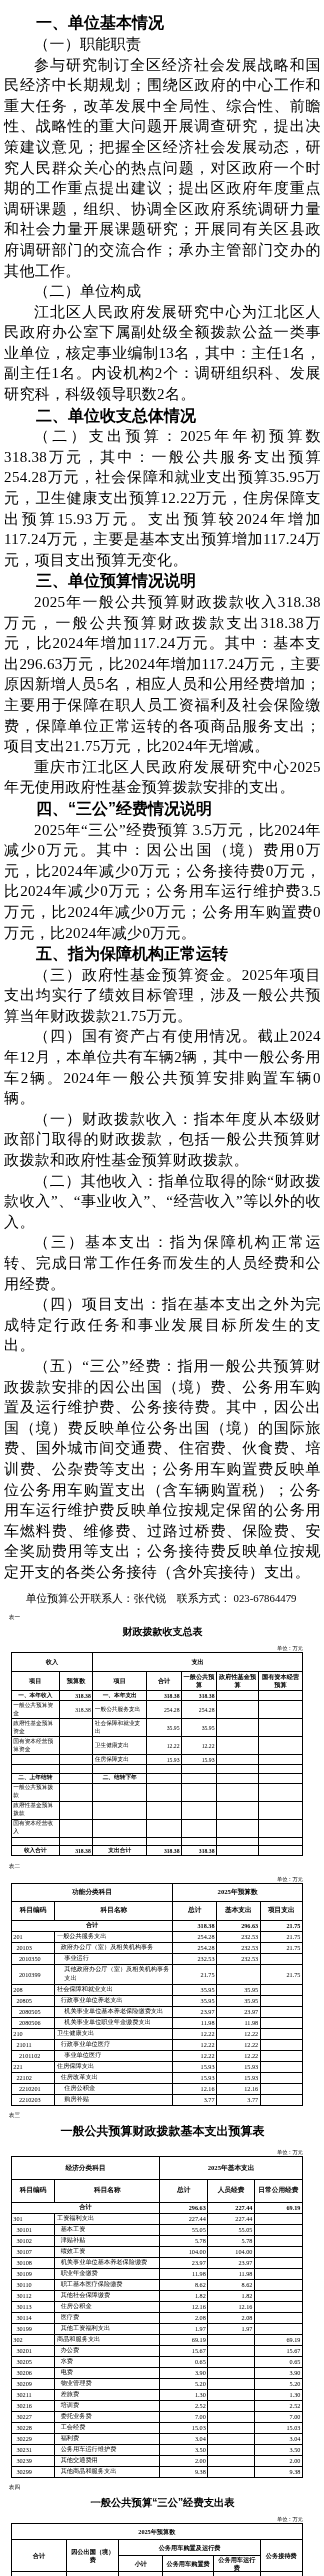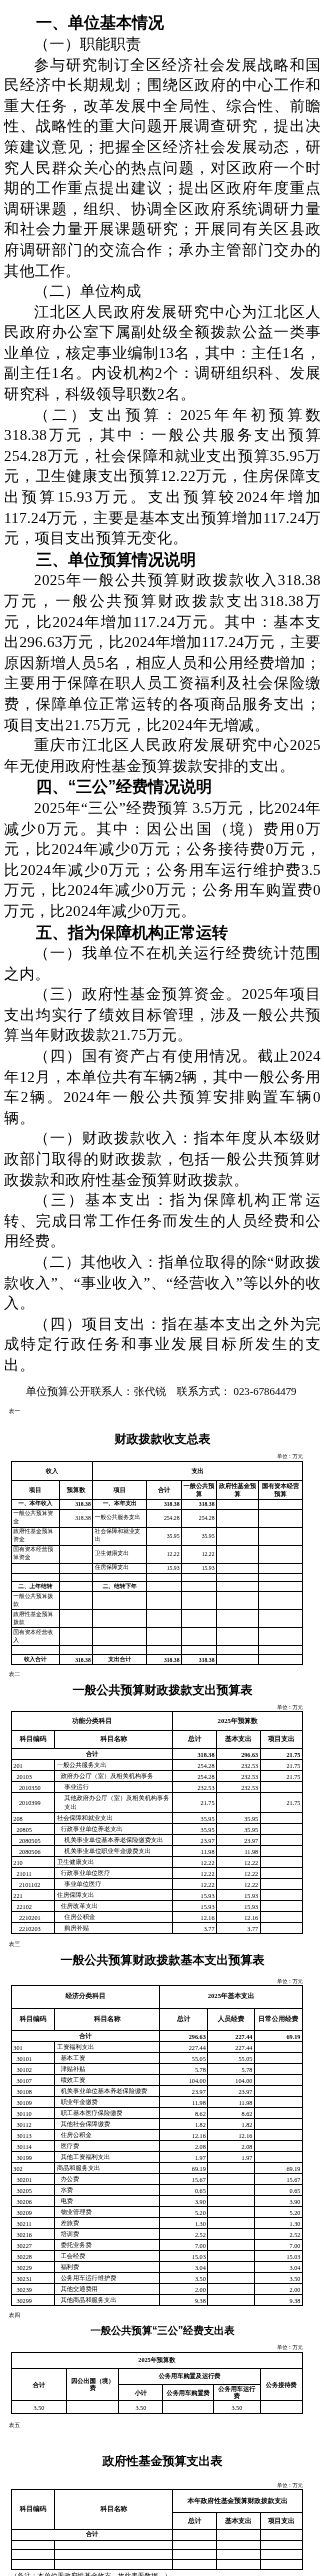--- a/index.html
+++ b/index.html
@@ -8,21 +8,21 @@
   .page{box-sizing:border-box;width:325px;padding:12.4px 4.1px 0 4.1px;}
   
   .doc p{margin:0;}
   .blk-p{font-size:15px;line-height:20.6px;text-indent:2em;text-align:justify;letter-spacing:0.3px;}
   .blk-h{font-size:16px;line-height:21.6px;text-indent:2em;font-weight:700;
          font-family:"Liberation Sans",sans-serif;}
   .blk-c{font-size:10.8px;line-height:20.6px;text-indent:2em;font-weight:400;margin-top:5.2px !important;}
   
   .tlabel{font-size:5.7px;margin:6.2px 0 0 4.6px;line-height:6.7px;}
   .ttitle{text-align:center;font-family:"Liberation Sans",sans-serif;font-weight:700;line-height:1.25;}
-  .sz-s{font-size:12px;margin-top:18px;}
+  .sz-s{font-size:10px;margin-top:5px;}
   .sz-m{font-size:10.3px;margin-top:6.2px;}
   .sz-b{font-size:12px;margin-top:5.2px;}
   .twrap{margin:0 18px 0 6.7px;}
   .tunit{text-align:right;font-size:5.2px;margin:6.2px 0 1px;line-height:6.2px;}
   .tnote{font-size:6.7px;margin-top:2.1px;line-height:8.2px;}
   .tbl{border-collapse:collapse;width:100%;table-layout:fixed;font-family:"Liberation Serif",serif;}
   .tbl th,.tbl td{border:0.5px solid #000;padding:0.5px 1.5px;overflow:hidden;word-break:break-all;
                   vertical-align:middle;font-weight:400;}
   .tbl th{font-weight:700;text-align:center;}
   .tbl td{text-align:left;}
@@ -46,34 +46,35 @@
 <body>
 
 <div class="page">
 
   <div class="doc">
       <p class="blk-h">一、单位基本情况</p>
       <p class="blk-p">（一）职能职责</p>
       <p class="blk-p">参与研究制订全区经济社会发展战略和国民经济中长期规划；围绕区政府的中心工作和重大任务，改革发展中全局性、综合性、前瞻性、战略性的重大问题开展调查研究，提出决策建议意见；把握全区经济社会发展动态，研究人民群众关心的热点问题，对区政府一个时期的工作重点提出建议；提出区政府年度重点调研课题，组织、协调全区政府系统调研力量和社会力量开展课题研究；开展同有关区县政府调研部门的交流合作；承办主管部门交办的其他工作。</p>
       <p class="blk-p">（二）单位构成</p>
       <p class="blk-p">江北区人民政府发展研究中心为江北区人民政府办公室下属副处级全额拨款公益一类事业单位，核定事业编制13名，其中：主任1名，副主任1名。内设机构2个：调研组织科、发展研究科，科级领导职数2名。</p>
+      <p class="blk-h">二、单位收支总体情况</p>
       <p class="blk-p">（二）支出预算：2025年年初预算数318.38万元，其中：一般公共服务支出预算254.28万元，社会保障和就业支出预算35.95万元，卫生健康支出预算12.22万元，住房保障支出预算15.93万元。支出预算较2024年增加117.24万元，主要是基本支出预算增加117.24万元，项目支出预算无变化。</p>
       <p class="blk-h">三、单位预算情况说明</p>
       <p class="blk-p">2025年一般公共预算财政拨款收入318.38万元，一般公共预算财政拨款支出318.38万元，比2024年增加117.24万元。其中：基本支出296.63万元，比2024年增加117.24万元，主要原因新增人员5名，相应人员和公用经费增加；主要用于保障在职人员工资福利及社会保险缴费，保障单位正常运转的各项商品服务支出；项目支出21.75万元，比2024年无增减。</p>
       <p class="blk-p">重庆市江北区人民政府发展研究中心2025年无使用政府性基金预算拨款安排的支出。</p>
       <p class="blk-h">四、“三公”经费情况说明</p>
       <p class="blk-p">2025年“三公”经费预算 3.5万元，比2024年减少0万元。其中：因公出国（境）费用0万元，比2024年减少0万元；公务接待费0万元，比2024年减少0万元；公务用车运行维护费3.5万元，比2024年减少0万元；公务用车购置费0万元，比2024年减少0万元。</p>
       <p class="blk-h">五、指为保障机构正常运转</p>
-      <p class="blk-p">（一）我单位不在机关运行经费统计范围之内。</p>
       <p class="blk-p">（三）政府性基金预算资金。2025年项目支出均实行了绩效目标管理，涉及一般公共预算当年财政拨款21.75万元。</p>
       <p class="blk-p">（四）国有资产占有使用情况。截止2024年12月，本单位共有车辆2辆，其中一般公务用车2辆。2024年一般公共预算安排购置车辆0辆。</p>
       <p class="blk-p">（一）财政拨款收入：指本年度从本级财政部门取得的财政拨款，包括一般公共预算财政拨款和政府性基金预算财政拨款。</p>
+      <p class="blk-p">（二）其他收入：指单位取得的除“财政拨款收入”、“事业收入”、“经营收入”等以外的收入。</p>
       <p class="blk-p">（三）基本支出：指为保障机构正常运转、完成日常工作任务而发生的人员经费和公用经费。</p>
-      <p class="blk-p">（二）其他收入：指单位取得的除“财政拨款收入”、“事业收入”、“经营收入”等以外的收入。</p>
       <p class="blk-p">（四）项目支出：指在基本支出之外为完成特定行政任务和事业发展目标所发生的支出。</p>
+      <p class="blk-p">（五）“三公”经费：指用一般公共预算财政拨款安排的因公出国（境）费、公务用车购置及运行维护费、公务接待费。其中，因公出国（境）费反映单位公务出国（境）的国际旅费、国外城市间交通费、住宿费、伙食费、培训费、公杂费等支出；公务用车购置费反映单位公务用车购置支出（含车辆购置税）；公务用车运行维护费反映单位按规定保留的公务用车燃料费、维修费、过路过桥费、保险费、安全奖励费用等支出；公务接待费反映单位按规定开支的各类公务接待（含外宾接待）支出。</p>
       <p class="blk-c">单位预算公开联系人：张代锐　联系方式： 023-67864479</p>
     </div>
 
   <div class="tsec s1">
     <div class="tlabel">表一</div>
     <div class="ttitle sz-s">财政拨款收支总表</div>
     <div class="twrap">
       <div class="tunit">单位：万元</div>
       <table class="tbl t1">
         <colgroup>
@@ -207,21 +208,20 @@
               <td></td>
               <td></td>
             </tr>
           </tbody>
       </table>
     </div>
   </div>
 
   <div class="tsec s2">
     <div class="tlabel">表二</div>
-    <div class="ttitle sz-b">一般公共预算财政拨款支出预算表</div>
     <div class="twrap">
       <div class="tunit">单位：万元</div>
       <table class="tbl t2">
         <colgroup>
             <col style="width:15%">
             <col style="width:40.5%">
             <col style="width:15%">
             <col style="width:15%">
             <col style="width:14.5%">
           </colgroup>

